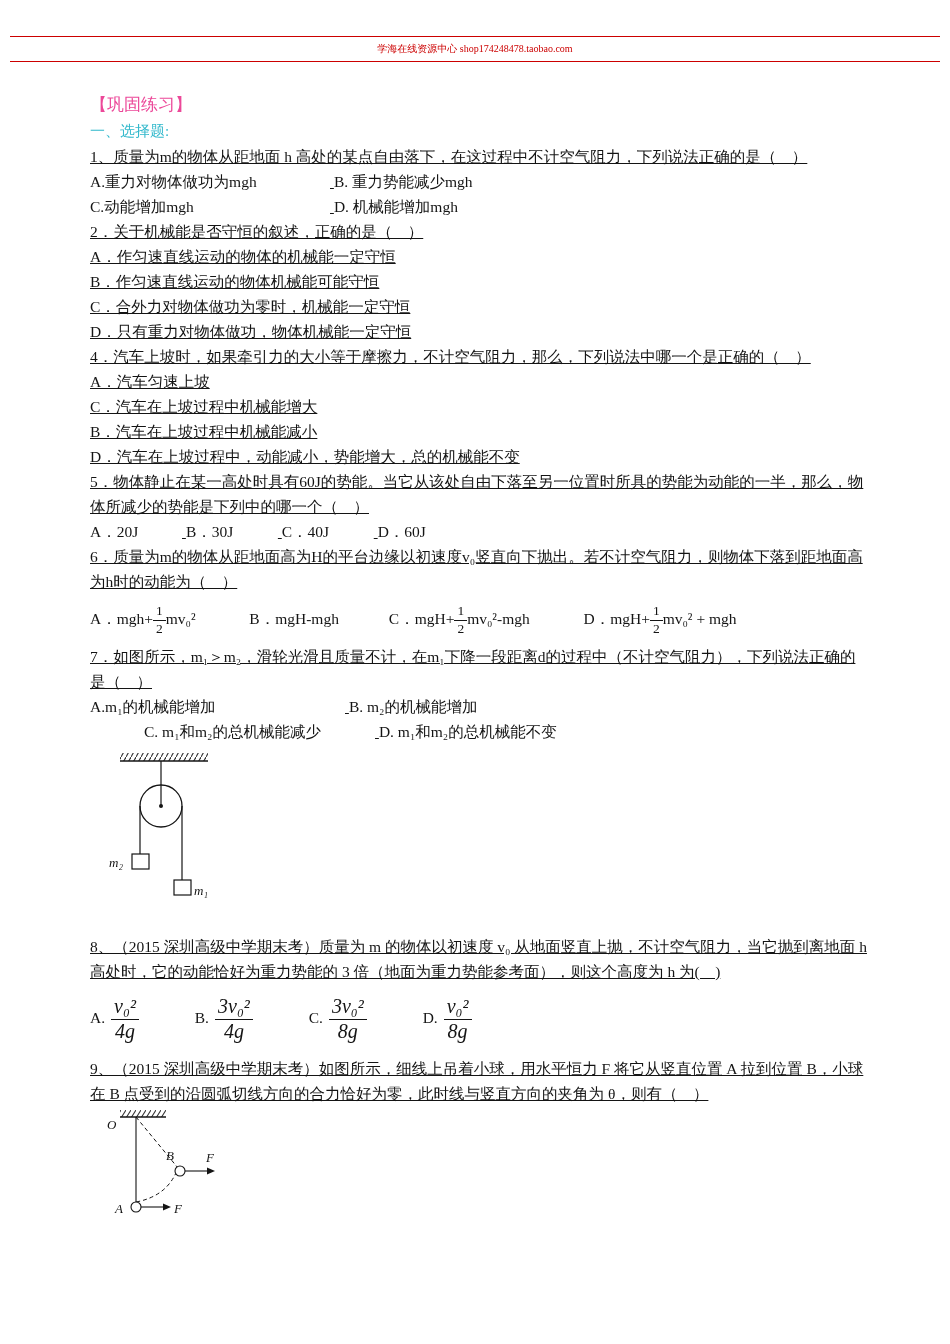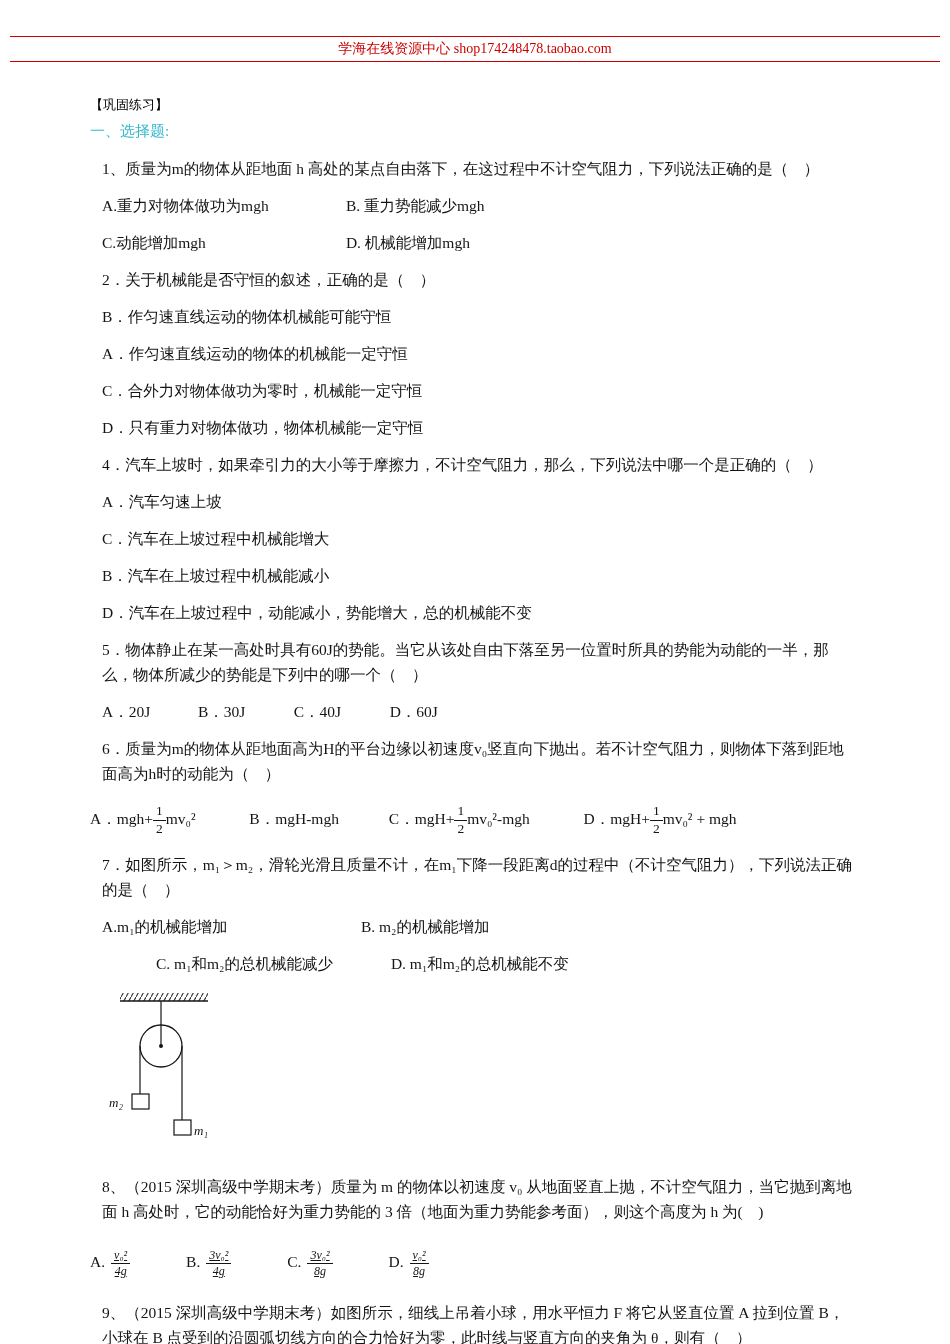--- a/index.html
+++ b/index.html
@@ -5,41 +5,41 @@
   * { box-sizing: border-box; }
   html, body { margin:0; padding:0; background:#ffffff; }
   .page {
     width:950px; height:1344px; margin:0 auto; background:#ffffff;
     font-family:"Liberation Serif","DejaVu Serif",serif;
     font-size:15.5px; color:#141414; position:relative; overflow:hidden;
   }
   
   .header { padding-top:36px; }
   .header-rule { border-top:1.5px solid #cc0000; margin:0 10px; }
-  .header-text { text-align:center; color:#cc0000; font-size:14px; line-height:24px; font-family:"Liberation Serif","DejaVu Serif",serif; }
+  .header-text { text-align:center; color:#cc0000; font-size:10px; line-height:24px; font-family:"Liberation Serif","DejaVu Serif",serif; }
   
   .content { padding:30px 82px 0 90px; }
-  .title { color:#000000; font-size:13px; font-weight:normal; margin:0; line-height:26px; }
+  .title { color:#ec4899; font-size:17px; font-weight:normal; margin:0; line-height:26px; }
   .section { color:#33b9cc; font-size:15px; font-weight:normal; margin:0; line-height:26px; }
-  p.line { margin:12px; line-height:25px; }
+  p.line { margin:0; line-height:25px;text-decoration:underline; }
   .question { margin:0; }
   .opt-col { display:inline-block; }
   .w240 { min-width:240px; }
   .w255 { min-width:255px; }
   .w285 { min-width:285px;text-align:center; }
   .w92  { min-width:92px; }
   
   .frac { display:inline-block; vertical-align:middle; text-align:center; line-height:1.08; }
   .frac .num { display:block; padding:0 3px 1px 3px; border-bottom:1px solid #141414; }
   .frac .den { display:block; padding:1px 3px 0 3px; }
   .small-frac { font-size:13.5px; }
   .opts-math { margin:4px 0; line-height:42px;font-family:Liberation Serif, serif; }
   .opts-math .gap { display:inline-block; width:46px; }
   .q8-opts { margin:8px 0 2px 0; line-height:52px; }
-  .q8-opts .frac { font-style:italic; font-size:12px;text-decoration:underline; }
+  .q8-opts .frac { font-style:italic; font-size:20px; }
   .q8-opts .lbl { margin-right:6px; }
   .q8-opts .gap { display:inline-block; width:52px; }
   .q8 { margin-top:14px; }
   .q9 { margin-top:12px; }
   
   .figure-block { margin:4px 0 2px 16px; }
   svg text { font-family:"Liberation Serif","DejaVu Serif",serif; font-style:italic; font-size:13px; fill:#141414; }
 </style>
 </head>
 <body>
@@ -64,22 +64,22 @@
         <span class="opt-col">B. 重力势能减少mgh</span>
       </p>
       <p class="line">
         <span class="opt-col w240">C.动能增加mgh</span>
         <span class="opt-col">D. 机械能增加mgh</span>
       </p>
     </div>
 
     <div class="question">
       <p class="line">2．关于机械能是否守恒的叙述，正确的是（　）</p>
+      <p class="line">A．作匀速直线运动的物体的机械能一定守恒</p>
       <p class="line">B．作匀速直线运动的物体机械能可能守恒</p>
-      <p class="line">A．作匀速直线运动的物体的机械能一定守恒</p>
       <p class="line">C．合外力对物体做功为零时，机械能一定守恒</p>
       <p class="line">D．只有重力对物体做功，物体机械能一定守恒</p>
     </div>
 
 
     <div class="question">
       <p class="line">4．汽车上坡时，如果牵引力的大小等于摩擦力，不计空气阻力，那么，下列说法中哪一个是正确的（　）</p>
       <p class="line">A．汽车匀速上坡</p>
       <p class="line">C．汽车在上坡过程中机械能增大</p>
       <p class="line">B．汽车在上坡过程中机械能减小</p>

